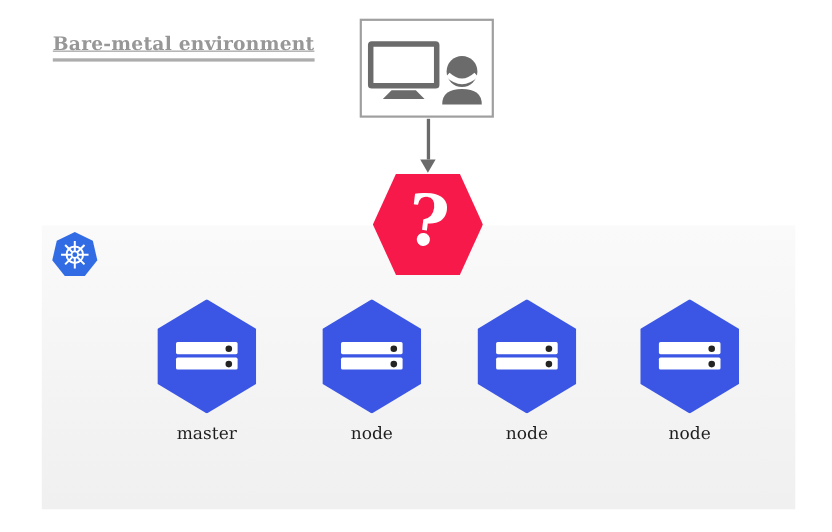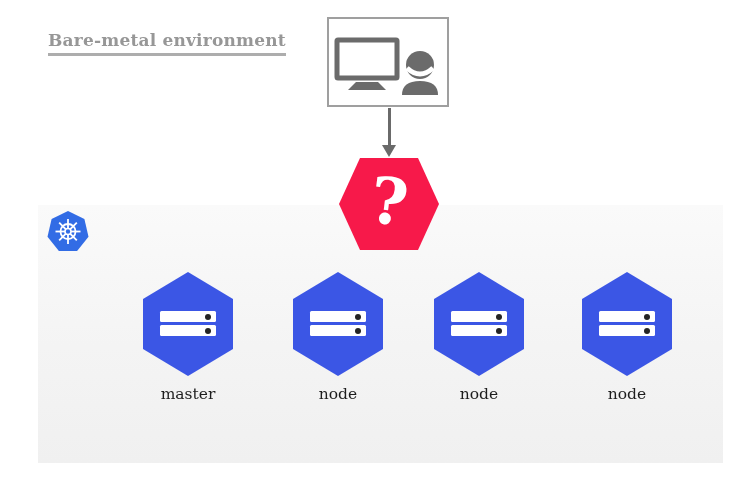--- a/index.html
+++ b/index.html
@@ -17,20 +17,21 @@
   .title {
     position: absolute;
     left: 48px;
     top: 30px;
     font-size: 17px;
     font-weight: 700;
     color: #979797;
     letter-spacing: 0.2px;
     padding-bottom: 3px;
     border-bottom: 3px solid #adadad;
+    text-decoration: underline;
   }
 
   
   .client-box {
     position: absolute;
     left: 327px;
     top: 17px;
     width: 122px;
     height: 90px;
     background: #ffffff;

